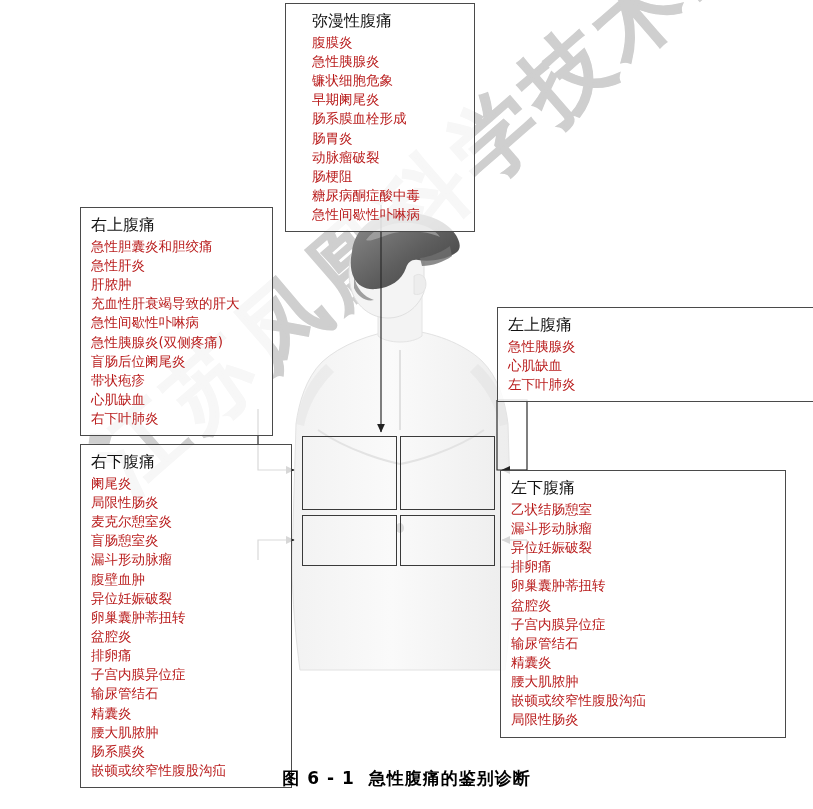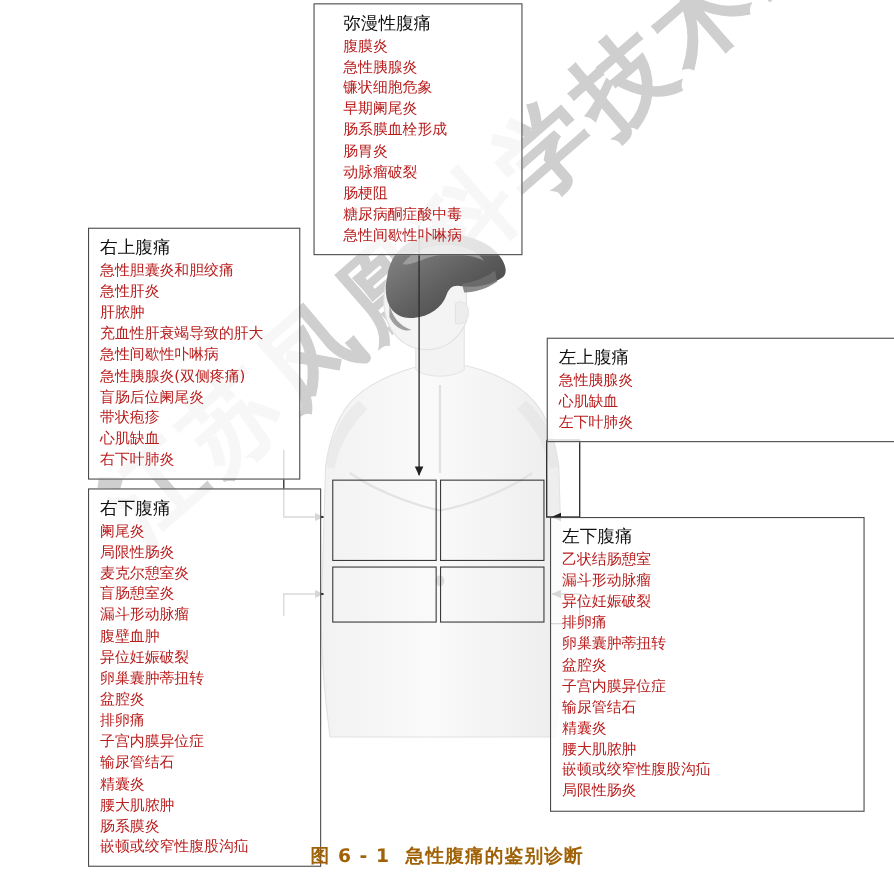--- a/index.html
+++ b/index.html
@@ -102,21 +102,21 @@
 
   
   #caption {
     position: absolute;
     left: 0;
     top: 767px;
     width: 813px;
     text-align: center;
     font-size: 17px;
     font-weight: bold;
-    color: #a16207;
+    color: #000000;
     letter-spacing: 1px;
     z-index: 6;
   }
   #caption .cap-num { margin-right: 14px; }
 </style>
 </head>
 <body>
 
 <div id="page">
 

